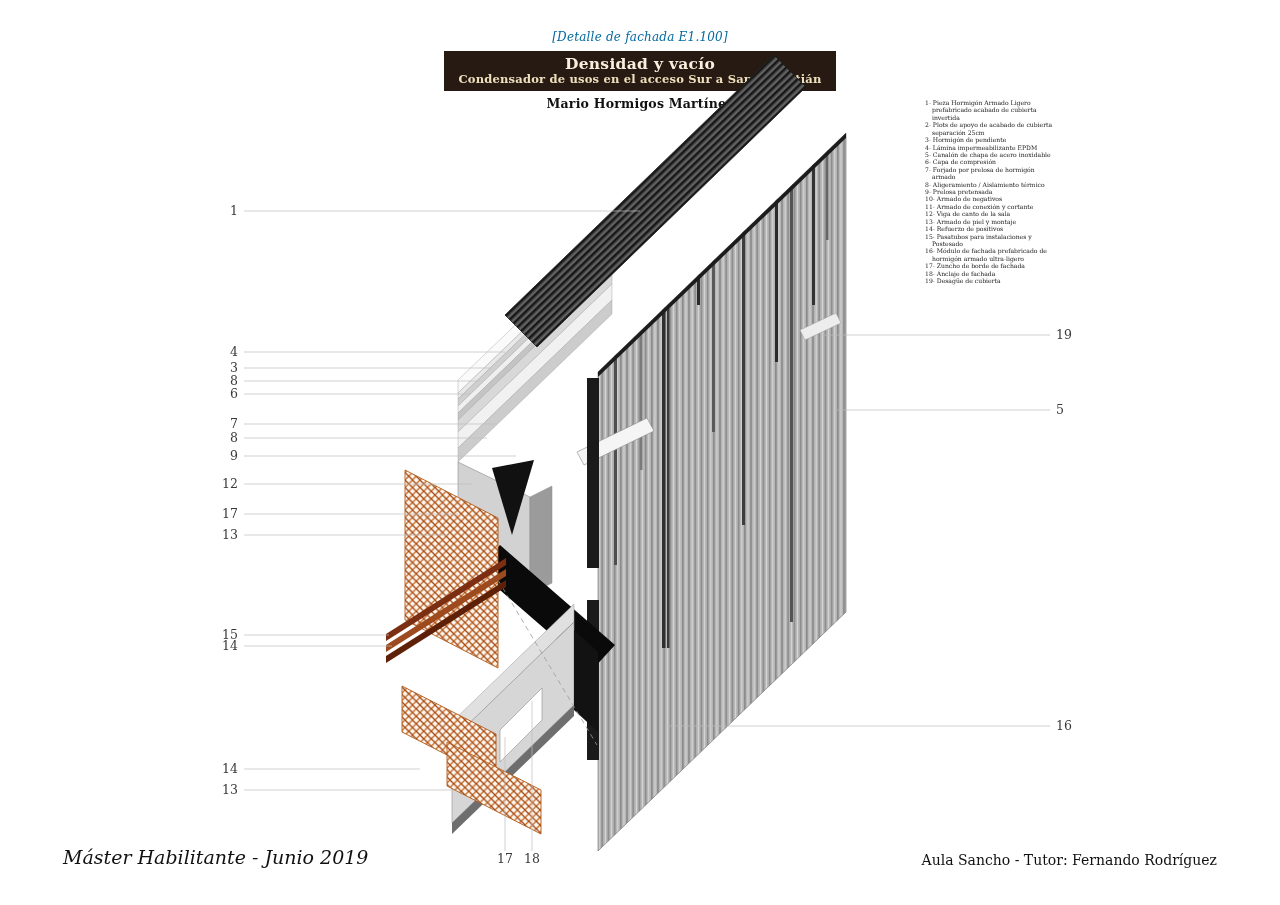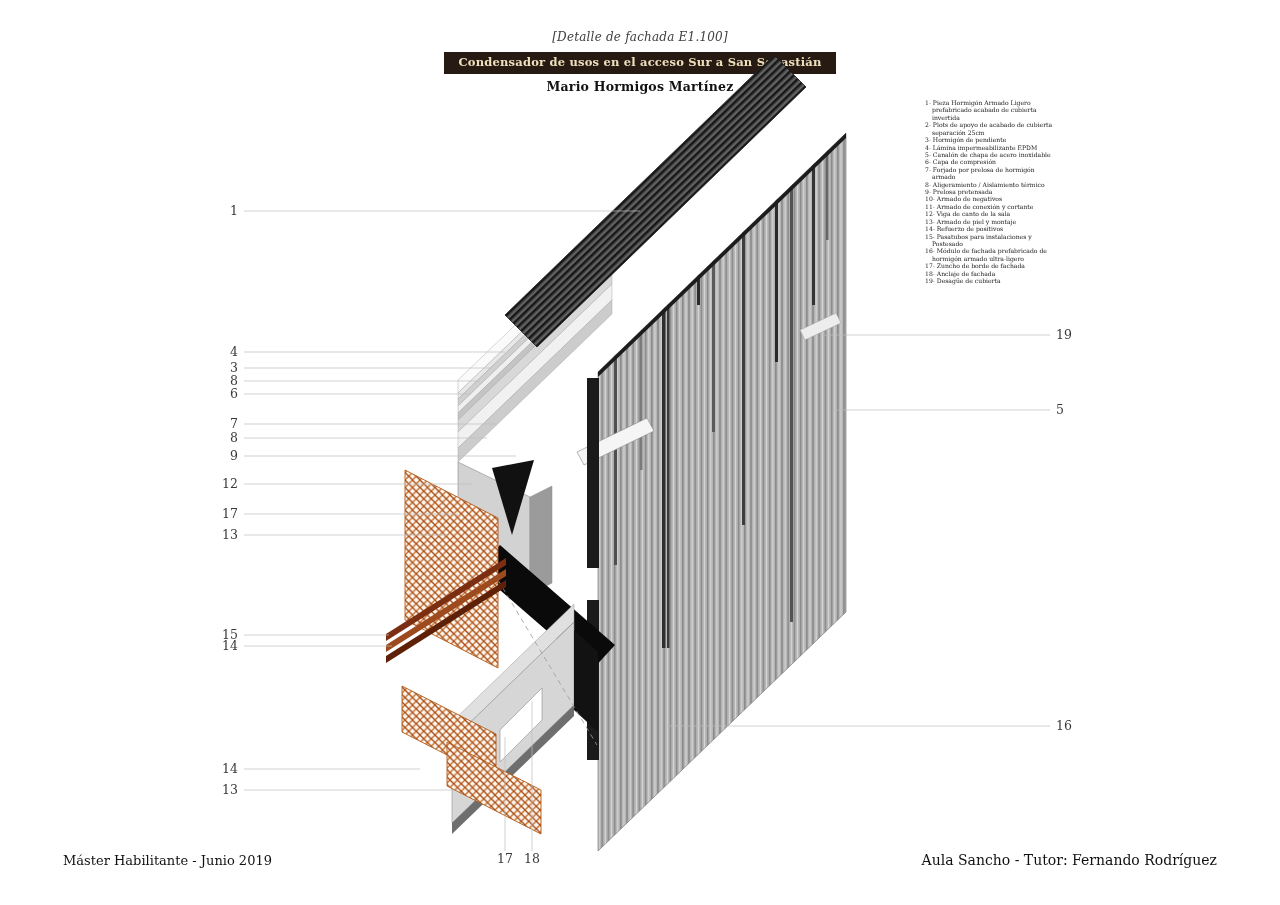--- a/index.html
+++ b/index.html
@@ -6,46 +6,47 @@
     --title-bg:#261a13;
     --title-text:#f8efdc;
     --subtitle-text:#efe0bd;
     --leader:#bdbdbd;
   }
   *{margin:0;padding:0;box-sizing:border-box;}
   body{background:#888;font-family:"DejaVu Serif", serif;}
   .page{position:relative;width:1280px;height:905px;background:#ffffff;overflow:hidden;margin:0 auto;}
 
   .header{position:absolute;top:30px;left:0;width:100%;text-align:center;}
-  .plate-ref{font-style:italic;font-size:12px;color:#404040;margin-bottom:7px;letter-spacing:.2px;text-align:center;}
+  .plate-ref{font-style:italic;font-size:12px;color:#0369a1;margin-bottom:7px;letter-spacing:.2px;text-align:center;}
   .title-box{display:inline-block;background:var(--title-bg);color:var(--title-text);
              padding:4px 14px 5px 14px;line-height:1.15;}
   .title{font-size:15.5px;font-weight:bold;letter-spacing:.3px;}
   .subtitle{font-size:11.5px;font-weight:bold;color:var(--subtitle-text);letter-spacing:.2px;}
   .author{font-size:12.5px;font-weight:bold;color:#111;margin-top:5px;letter-spacing:.2px;}
 
   .legend{position:absolute;left:925px;top:99px;width:128px;font-size:6.1px;line-height:1.22;color:#222;}
   .legend-item{padding-left:7px;text-indent:-7px;}
 
   .drawing-svg{position:absolute;left:0;top:0;width:1280px;height:905px;}
 
   .leader{stroke:var(--leader);stroke-width:0.7;}
   .callout-num{font-family:"DejaVu Serif",serif;font-size:12.5px;fill:#3a3a3a;}
 
-  .footer-left{position:absolute;left:63px;bottom:37px;font-size:13px;color:#111;}
+  .footer-left{position:absolute;left:63px;bottom:37px;font-size:19px;color:#111;font-style:italic;}
   .footer-right{position:absolute;right:63px;bottom:37px;font-size:14px;color:#111;}
 </style>
 </head>
 <body>
 
 <div class="page">
 
   <div class="header">
     <div class="plate-ref">[Detalle de fachada E1.100]</div>
     <div class="title-box">
+      <div class="title">Densidad y vacío</div>
       <div class="subtitle">Condensador de usos en el acceso Sur a San Sebastián</div>
     </div>
     <div class="author">Mario Hormigos Martínez</div>
   </div>
 
   <div class="legend">
       <div class="legend-item">1- Pieza Hormigón Armado Ligero prefabricado acabado de cubierta invertida</div>
       <div class="legend-item">2- Plots de apoyo de acabado de cubierta separación 25cm</div>
       <div class="legend-item">3- Hormigón de pendiente</div>
       <div class="legend-item">4- Lámina impermeabilizante EPDM</div>

